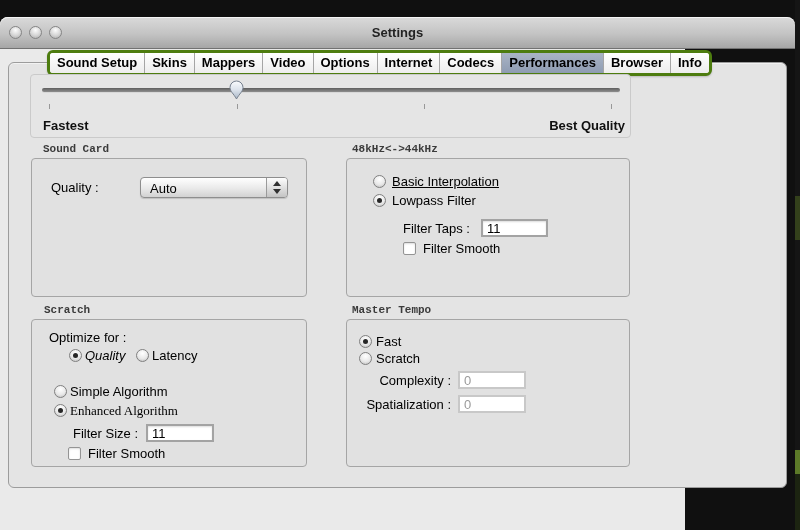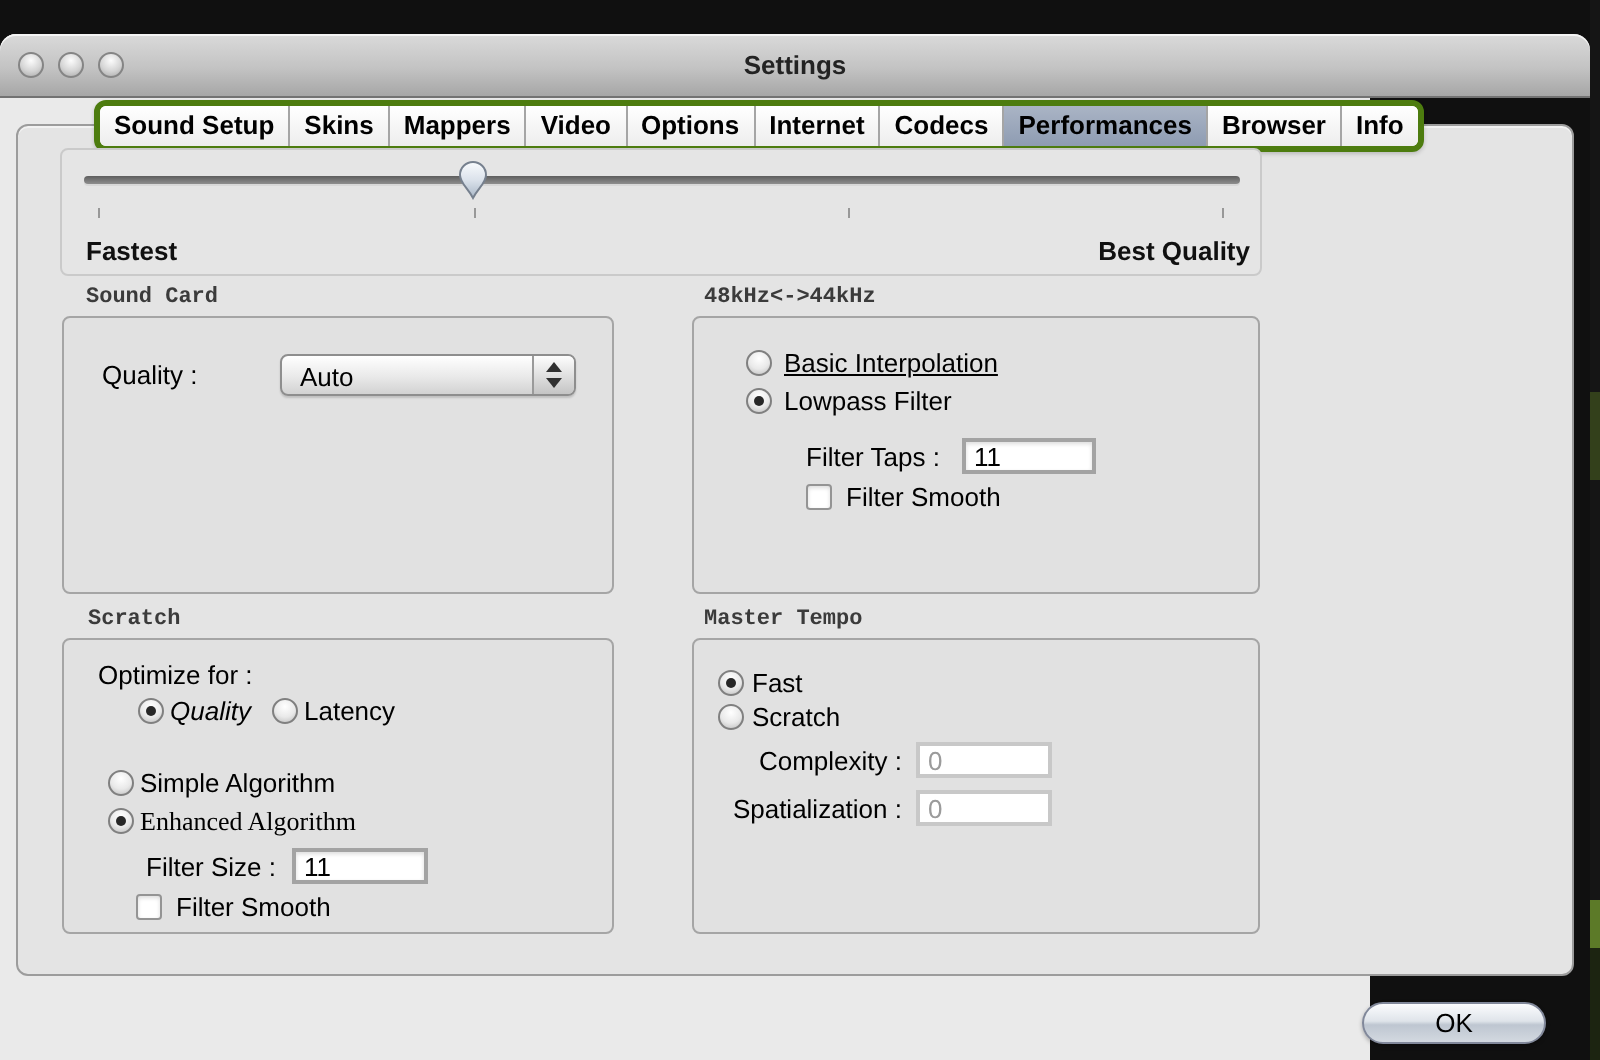--- a/index.html
+++ b/index.html
@@ -188,16 +188,15 @@
       <div class="radio sel" style="left:12px;top:15px;"></div>
       <div class="lbl" style="left:29px;top:14px;">Fast</div>
       <div class="radio" style="left:12px;top:32px;"></div>
       <div class="lbl" style="left:29px;top:31px;">Scratch</div>
       <div class="lbl lbl-r" style="left:20px;top:53px;width:84px;">Complexity :</div>
       <input class="tinput dis" style="left: 111px; top: 51px; width: 68px;" disabled="" value="0">
       <div class="lbl lbl-r" style="left:6px;top:77px;width:98px;">Spatialization :</div>
       <input class="tinput dis" style="left: 111px; top: 75px; width: 68px;" disabled="" value="0">
     </div>
 
-    <div class="okbtn">OK</div>
 
   </div>
 </div>
 
 </body></html>

